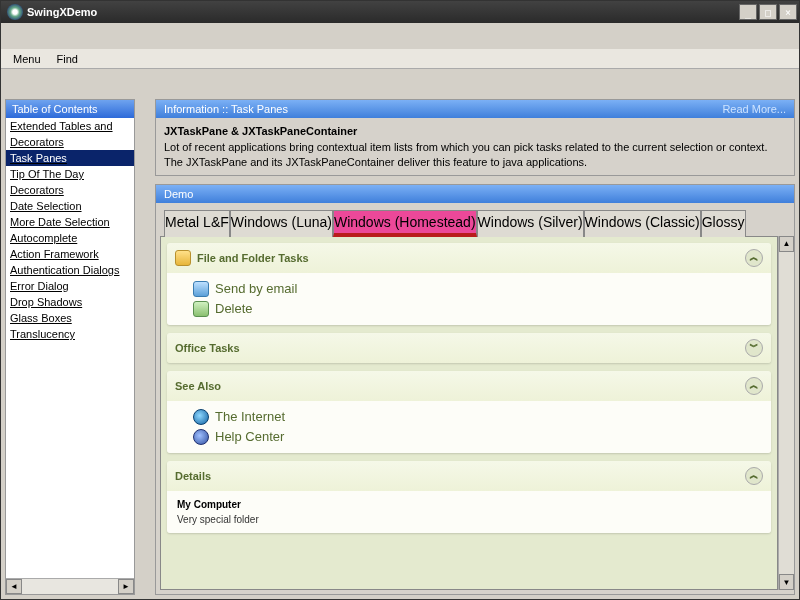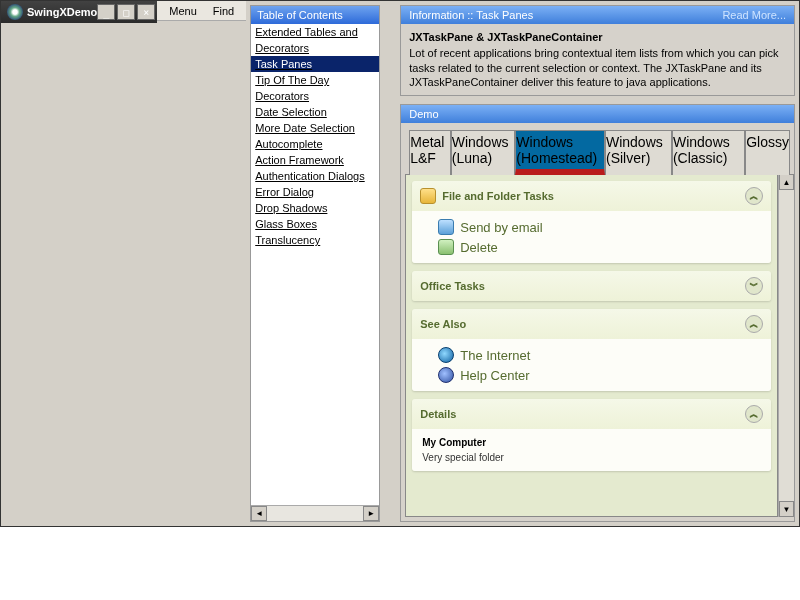--- a/index.html
+++ b/index.html
@@ -1,18 +1,18 @@
 <!DOCTYPE html>
 <html><head>
 <meta charset="utf-8">
 <style>
 * { box-sizing: border-box; margin: 0; padding: 0; }
 body { font-family: "Segoe UI", Tahoma, sans-serif; font-size: 11px; background: #fff; overflow: hidden; }
 
-.window { width: 800px; height: 527px; border: 1px solid #333; background: #d4d0c8; display: flex; flex-direction: row; }
+.window { width: 800px; height: 600px; border: 1px solid #333; background: #d4d0c8; display: flex; flex-direction: column; gap: 26px; }
 
 .titlebar { height: 22px; background: linear-gradient(#424242, #2a2a2a); color: white; display: flex; align-items: center; padding: 0 2px; }
 .titlebar .java-icon { width: 16px; height: 16px; margin: 0 4px; background: radial-gradient(circle, #fff 20%, #6a8 40%, #357 70%); border-radius: 50%; }
 .titlebar .title { flex: 1; font-weight: bold; font-size: 11px; }
 .win-btns { display: flex; gap: 2px; }
 .win-btn { width: 18px; height: 16px; background: #d4d0c8; border: 1px solid #666; display: flex; align-items: center; justify-content: center; font-size: 10px; font-family: monospace; cursor: pointer; }
 
 .menubar { height: 20px; background: #eae7e0; display: flex; align-items: center; padding: 0 4px; border-bottom: 1px solid #aaa; }
 .menubar span { padding: 2px 8px; cursor: pointer; }
 
@@ -34,21 +34,21 @@
 .panel-header a { color: #cde3ff; cursor: pointer; }
 .info-body { padding: 6px 8px; color: #000; font-size: 11px; line-height: 1.3; }
 .info-body .heading { font-weight: bold; margin-bottom: 2px; }
 
 .demo-panel { flex: 1; }
 .demo-body { flex: 1; padding: 4px 0 4px 4px; display: flex; background: #d6d2cb; overflow: hidden; }
 .demo-inner { flex: 1; display: flex; flex-direction: column; overflow: hidden; }
 
 .tabs { display: flex; padding: 2px 4px 0 4px; gap: 0; }
 .tab { padding: 3px 0; background: #dedbd3; border: 1px solid #888; border-bottom: none; cursor: pointer; font-size: 14px; position: relative; top: 1px; }
-.tab.active { background: #0369a1; border-bottom: 6px solid #b91c1c; z-index: 2; }
+.tab.active { background: #ec4899; border-bottom: 4px solid #b91c1c; z-index: 2; }
 
 .task-area { flex: 1; background: #e4eacf; border: 1px solid #888; padding: 6px; overflow-y: auto; }
 .task-scroll-wrap { display: flex; flex: 1; overflow: hidden; }
 .vscroll { width: 16px; background: #e0ddd5; border-left: 1px solid #aaa; display: flex; flex-direction: column; }
 .vscroll .arrow { height: 16px; background: #d4d0c8; border: 1px solid #888; font-size: 8px; display: flex; align-items: center; justify-content: center; }
 .vscroll .thumb { flex: 1; }
 
 .task-pane { margin-bottom: 8px; border-radius: 3px; overflow: hidden; box-shadow: 0 1px 2px rgba(0,0,0,0.15); }
 .task-head { background: linear-gradient(#f5f8e8, #eef2d8); padding: 6px 8px; display: flex; align-items: center; gap: 6px; color: #556b2f; font-weight: bold; font-size: 11px; cursor: pointer; }
 .task-head .spacer { flex: 1; }

